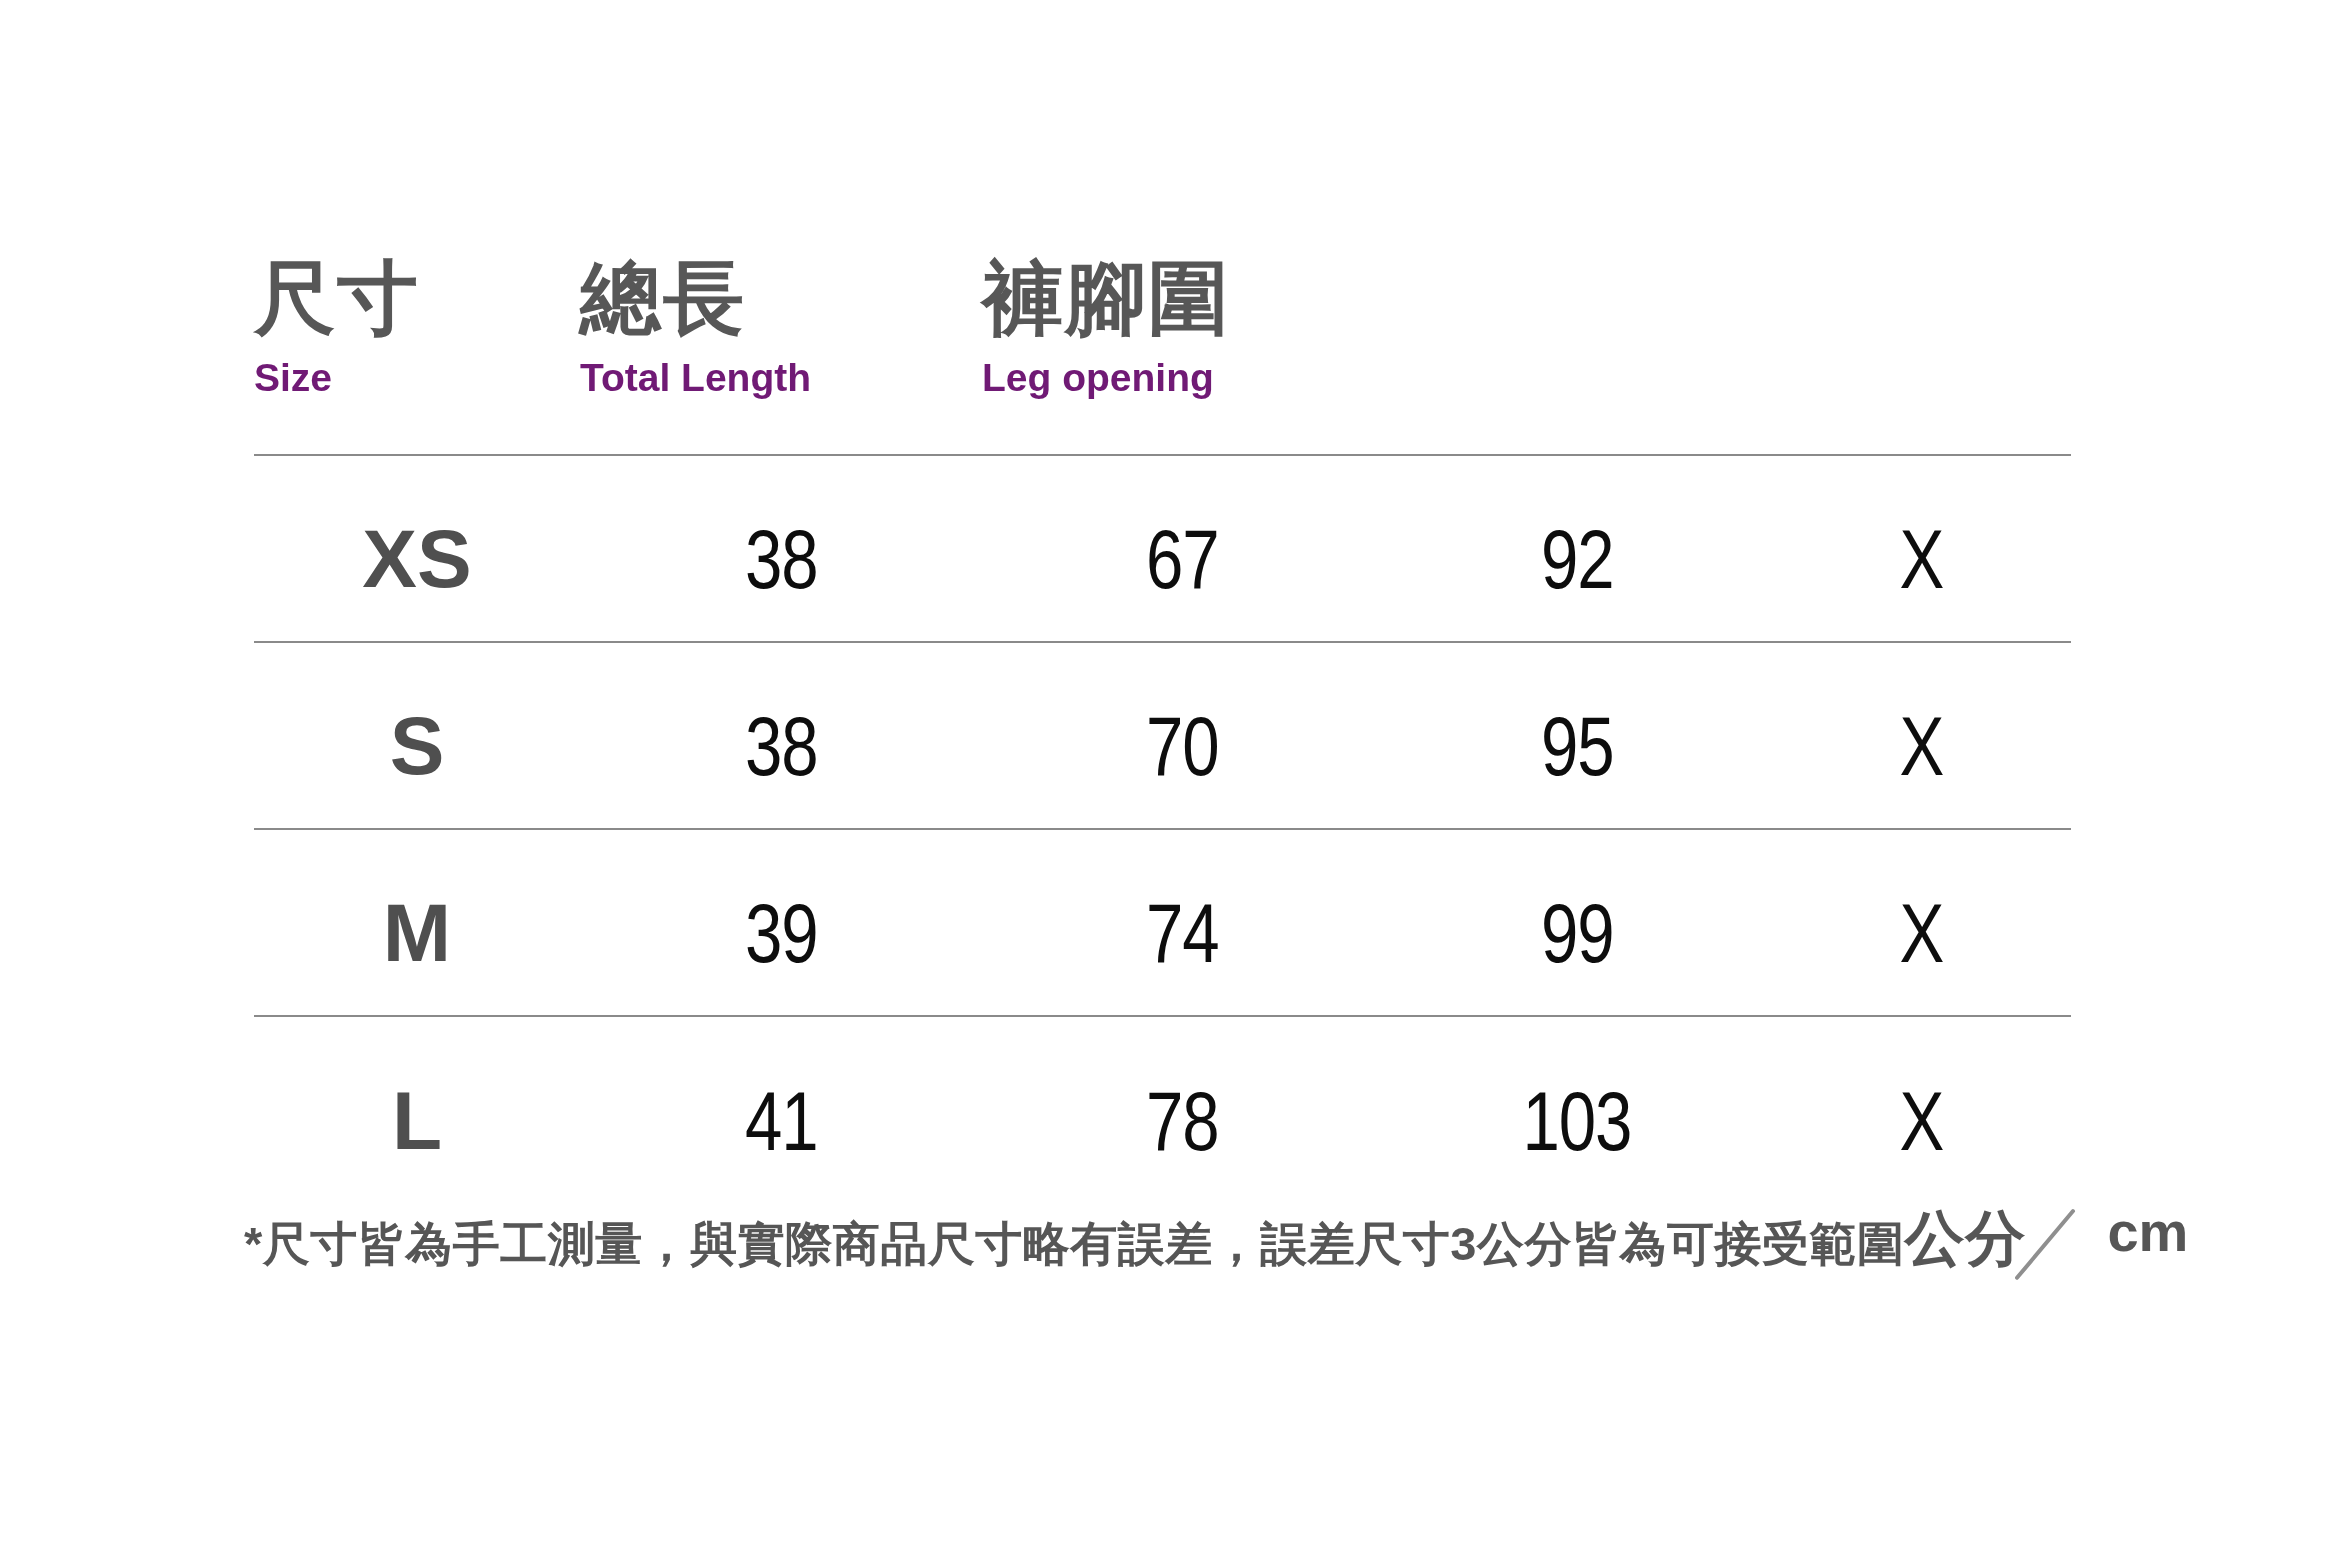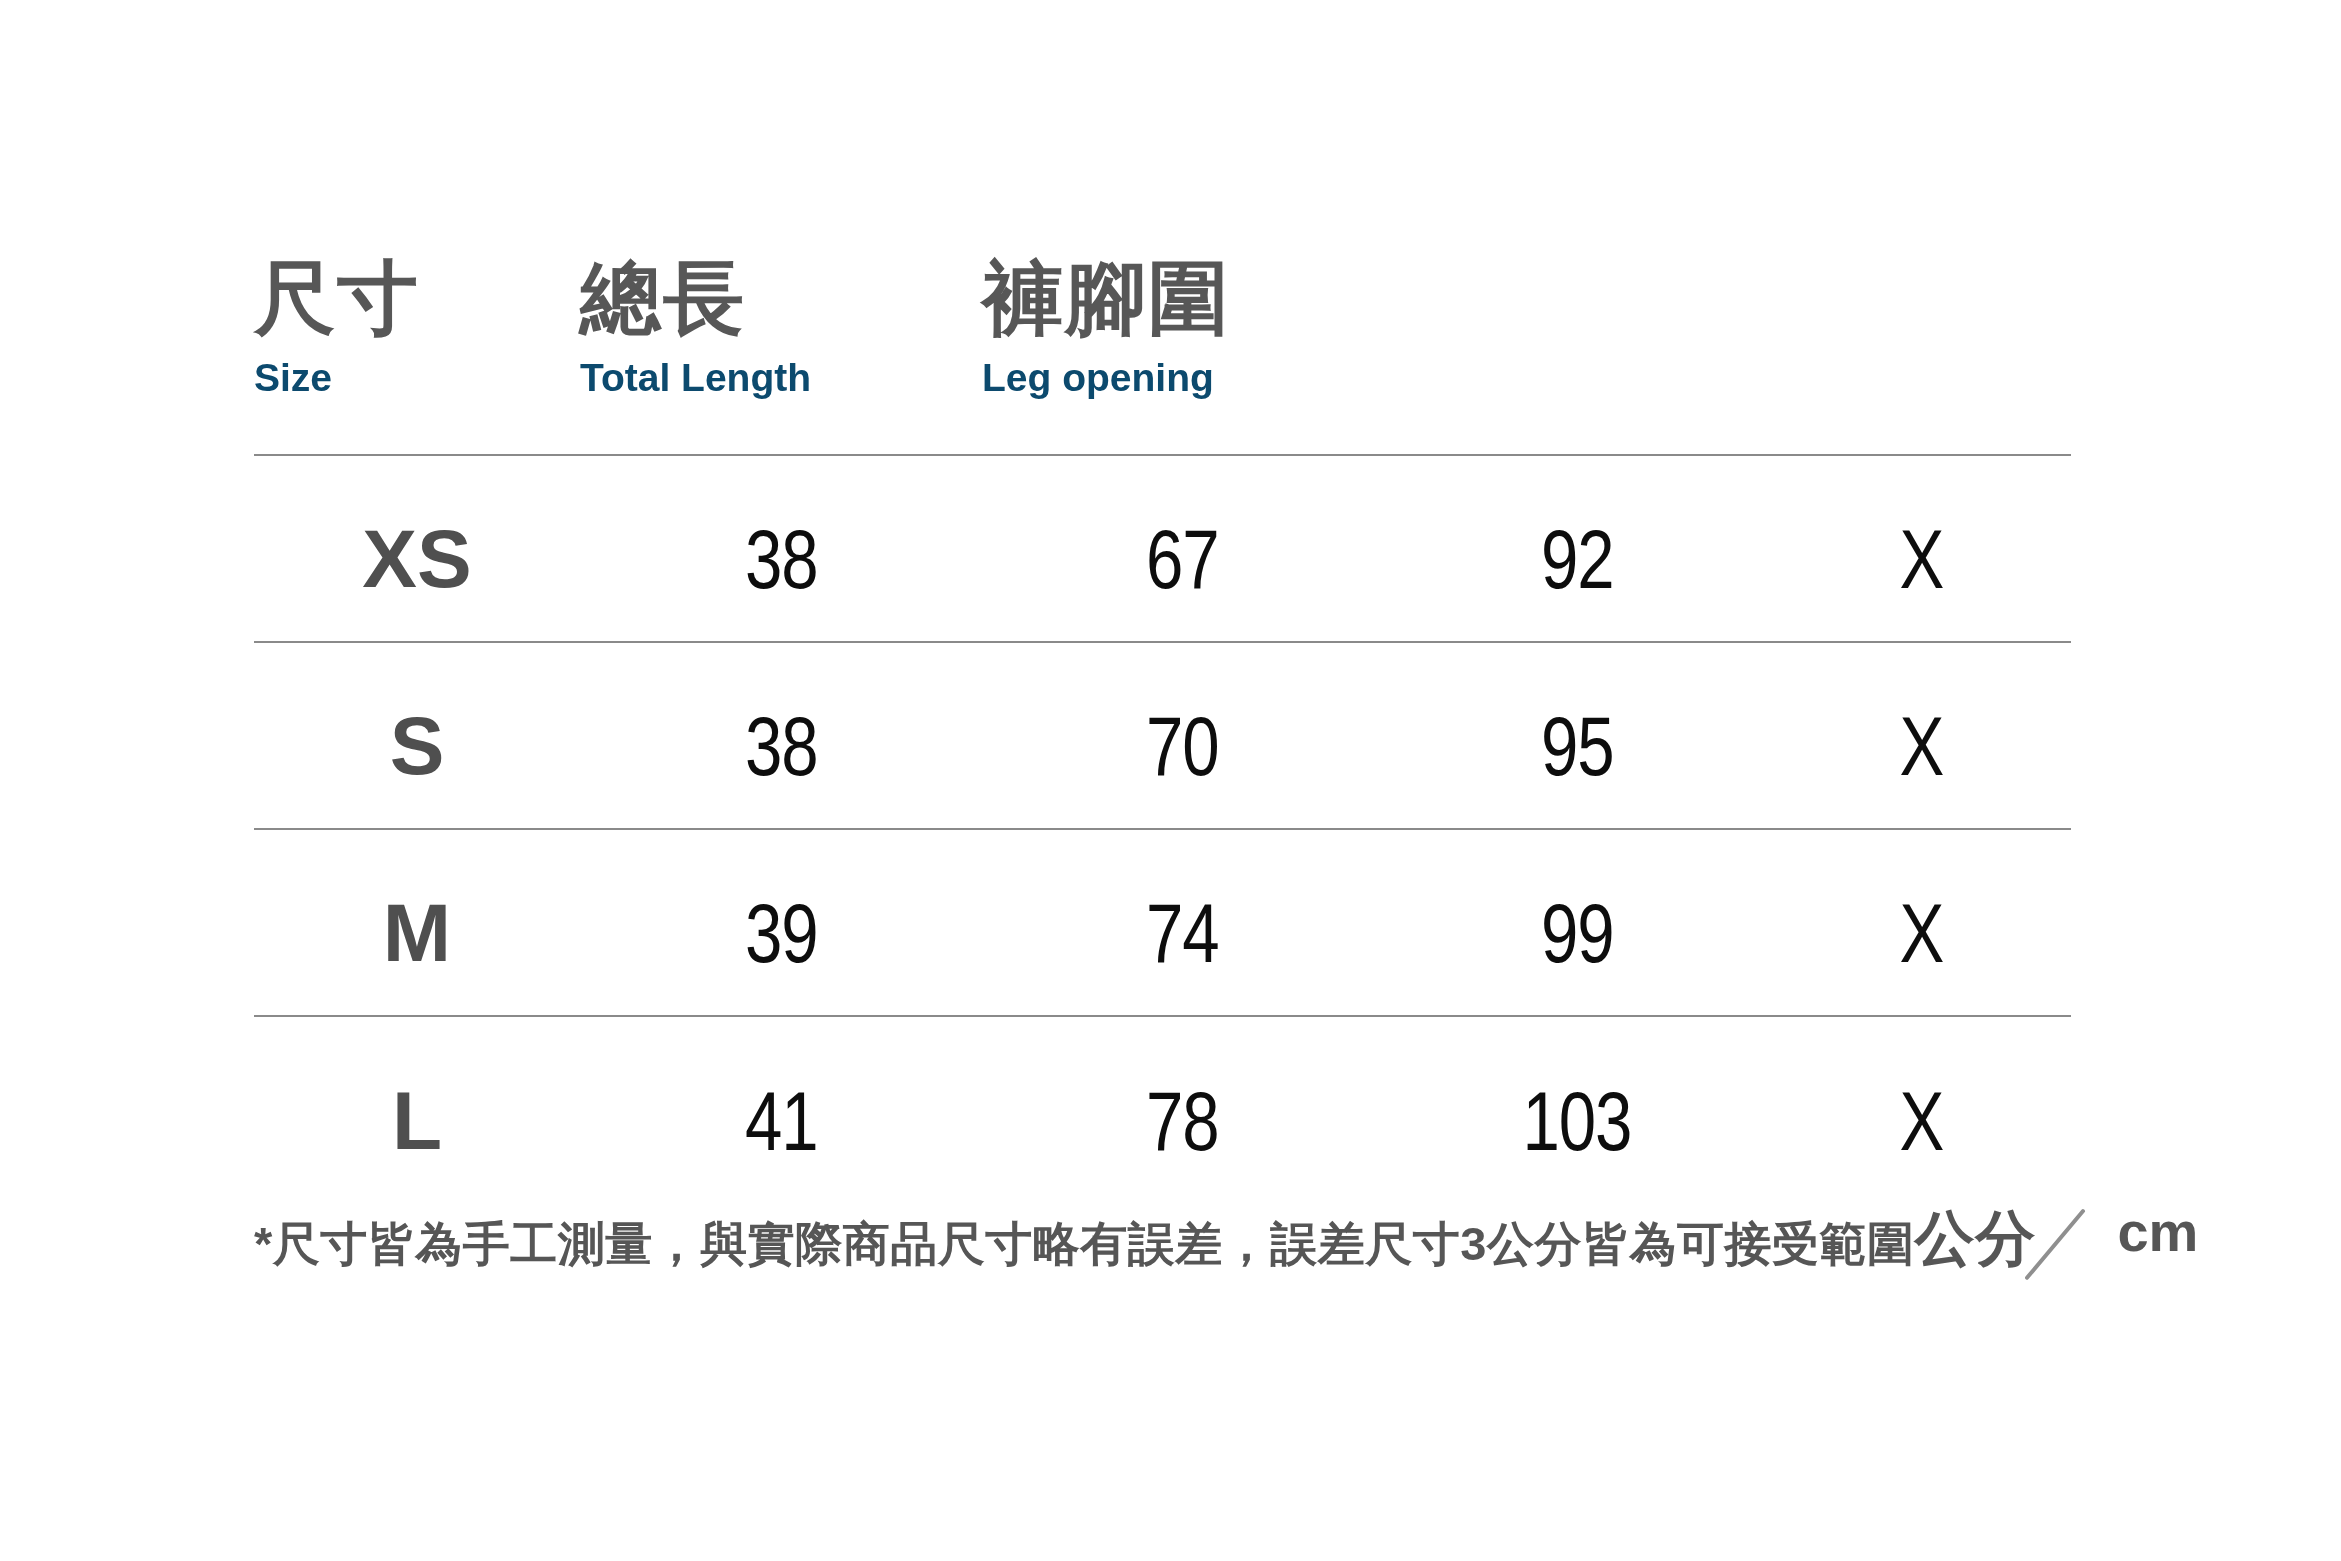--- a/index.html
+++ b/index.html
@@ -36,21 +36,21 @@
     font-size:81px;
     font-weight:600;
     color:#575757;
     line-height:1.08;
     letter-spacing:1.9px;
     white-space:nowrap;
   }
   .h-en{
     font-size:39px;
     font-weight:700;
-    color:#0c4a6e;
+    color:#701a75;
     margin-top:14px;
     white-space:nowrap;
   }
   .data-row{
     height:187px;
     align-items:center;
   }
   .data-row.bordered{
     border-bottom:2.8px solid #8a8a8a;
   }
@@ -68,21 +68,21 @@
   .value{
     font-size:84px;
     font-weight:300;
     color:#0d0d0d;
     display:inline-block;
     transform:scaleX(0.8);
     letter-spacing:-1.4px;
   }
   .footer{
     position:absolute;
-    left:254px;
+    left:244px;
     top:1194px;
     width:1834px;
     height:101px;
     display:flex;
     justify-content:space-between;
     align-items:center;
   }
   .note{
     font-size:47px;
     font-weight:700;

